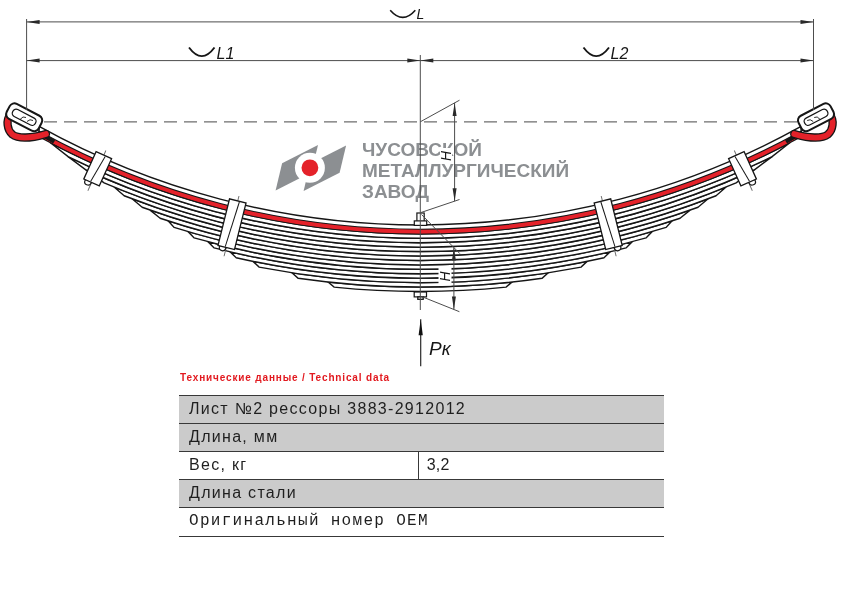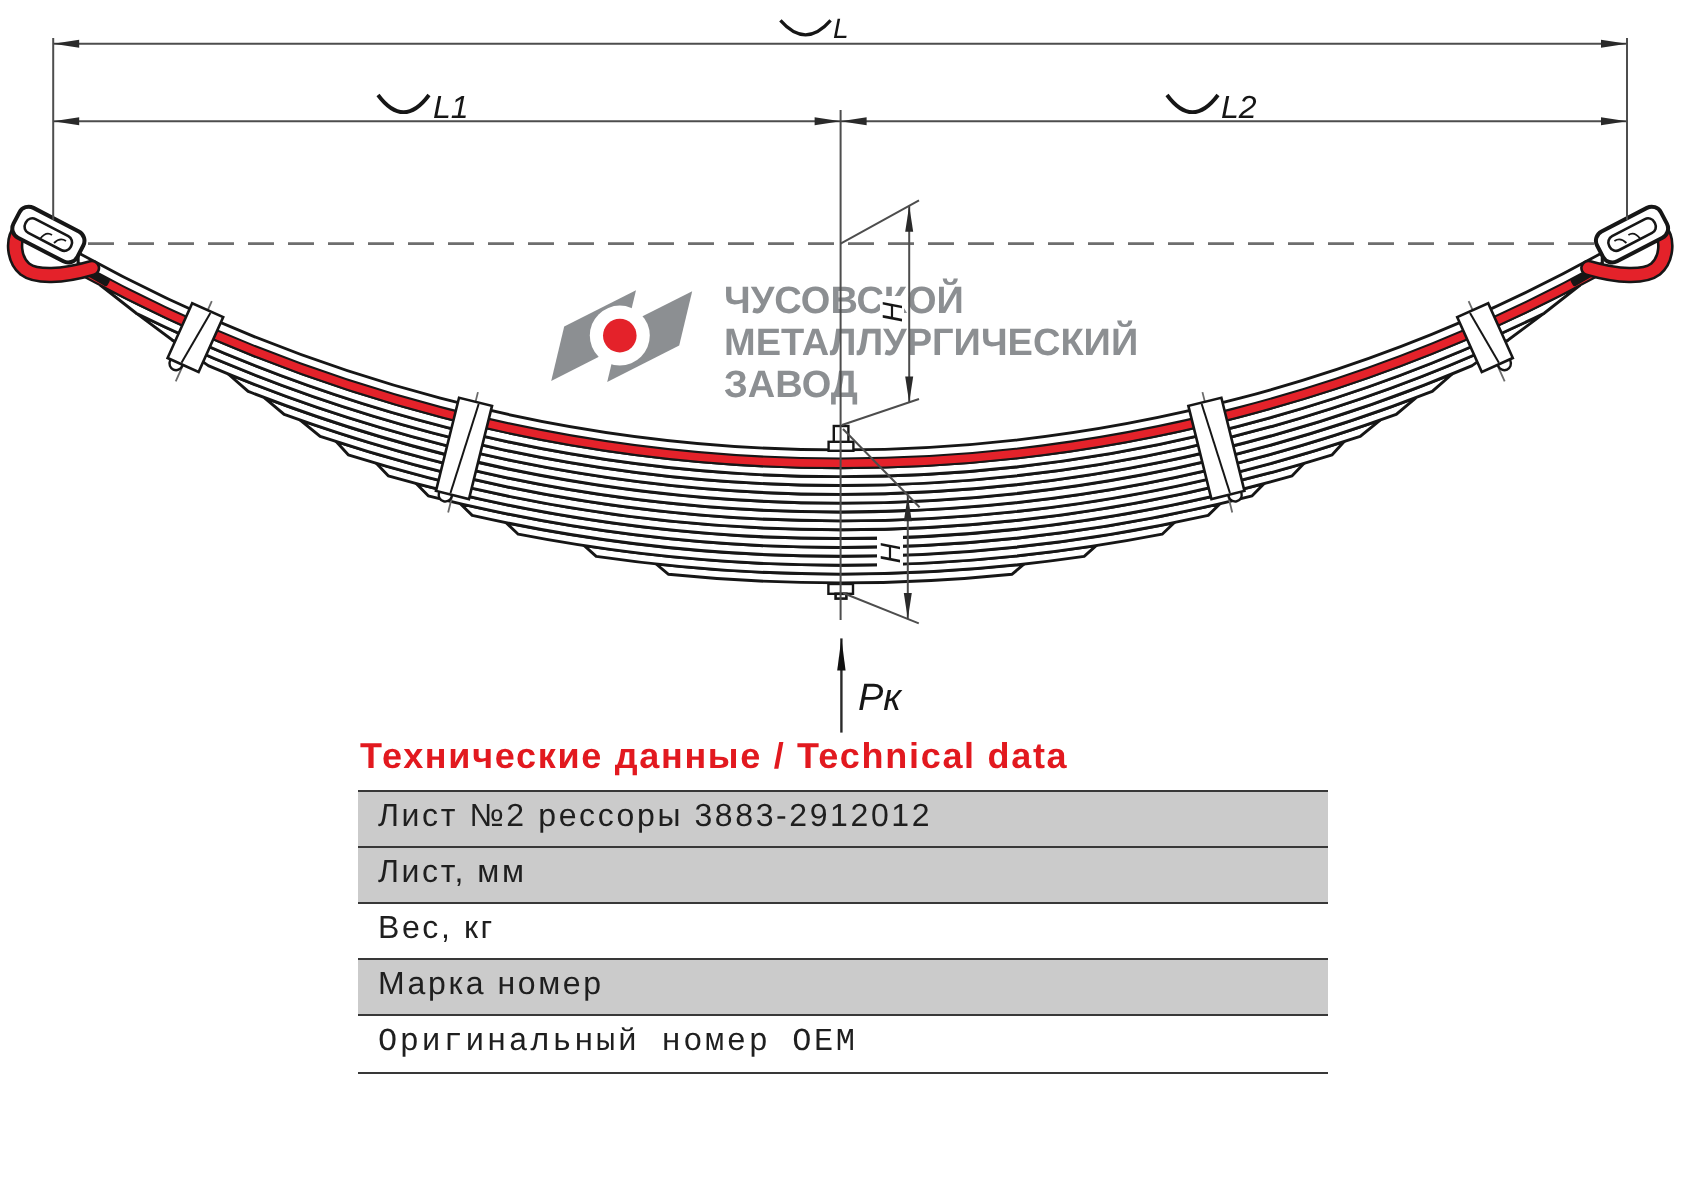--- a/index.html
+++ b/index.html
@@ -1,19 +1,19 @@
 <!DOCTYPE html>
 <html><head>
 <meta charset="utf-8">
 <style>
   html,body { margin:0; padding:0; background:#fff; }
   #page { position:relative; width:842px; height:595px; overflow:hidden;
            font-family:"Liberation Sans", sans-serif; }
   svg { position:absolute; left:0; top:0; }
-  #head { position:absolute; left:180px; top:371.4px; font-size:18px; font-weight:bold;
+  #head { position:absolute; left:180px; top:371.4px; font-size:10px; font-weight:bold;
            color:#e2191f; line-height:14.3px; letter-spacing:0.85px; white-space:nowrap; }
   #tbl { position:absolute; left:178.5px; top:395px; width:485.5px; }
   .tr  { position:relative; height:27.1px; border-top:1.5px solid #383838;
           font-size:16px; letter-spacing:1.3px; color:#1f1f1f; }
   .tr:last-child { border-bottom:1.5px solid #383838; height:27.6px;font-family:Liberation Mono, monospace; }
   .gray { background:#cbcbcb; }
   .td  { position:absolute; top:0; bottom:0; line-height:26.4px; white-space:nowrap; }
   .full { left:0; right:0; padding-left:10.5px; }
   .key { left:0; width:239.2px; padding-left:10.5px; }
   .val { left:239.2px; right:0; padding-left:8px; border-left:1.5px solid #383838;
@@ -130,25 +130,26 @@
 <line x1="420.7" y1="319.2" x2="420.7" y2="366.3" stroke="#2a2a2a" stroke-width="1.2"></line>
 <polygon points="420.7,319.2 418.6,335.2 422.8,335.2" fill="#111"></polygon>
 <text x="429" y="355" font-family="Liberation Sans, sans-serif" font-size="19" font-style="italic" fill="#161616">Pк</text>
 </svg>
 <div id="head">Технические данные / Technical data</div>
 <div id="tbl">
 <div class="tr gray">
         <div class="td full">Лист №2 рессоры 3883-2912012</div>
       </div>
 <div class="tr gray">
-        <div class="td key">Лист, мм</div>
+        <div class="td key">Длина, мм</div>
       </div>
 <div class="tr">
         <div class="td key">Вес, кг</div>
+        <div class="td val">3,2</div>
       </div>
 <div class="tr gray">
-        <div class="td key">Марка номер</div>
+        <div class="td key">Длина стали</div>
       </div>
 <div class="tr">
         <div class="td key">Оригинальный номер OEM</div>
       </div>
 </div>
 </div>
 
 </body></html>

